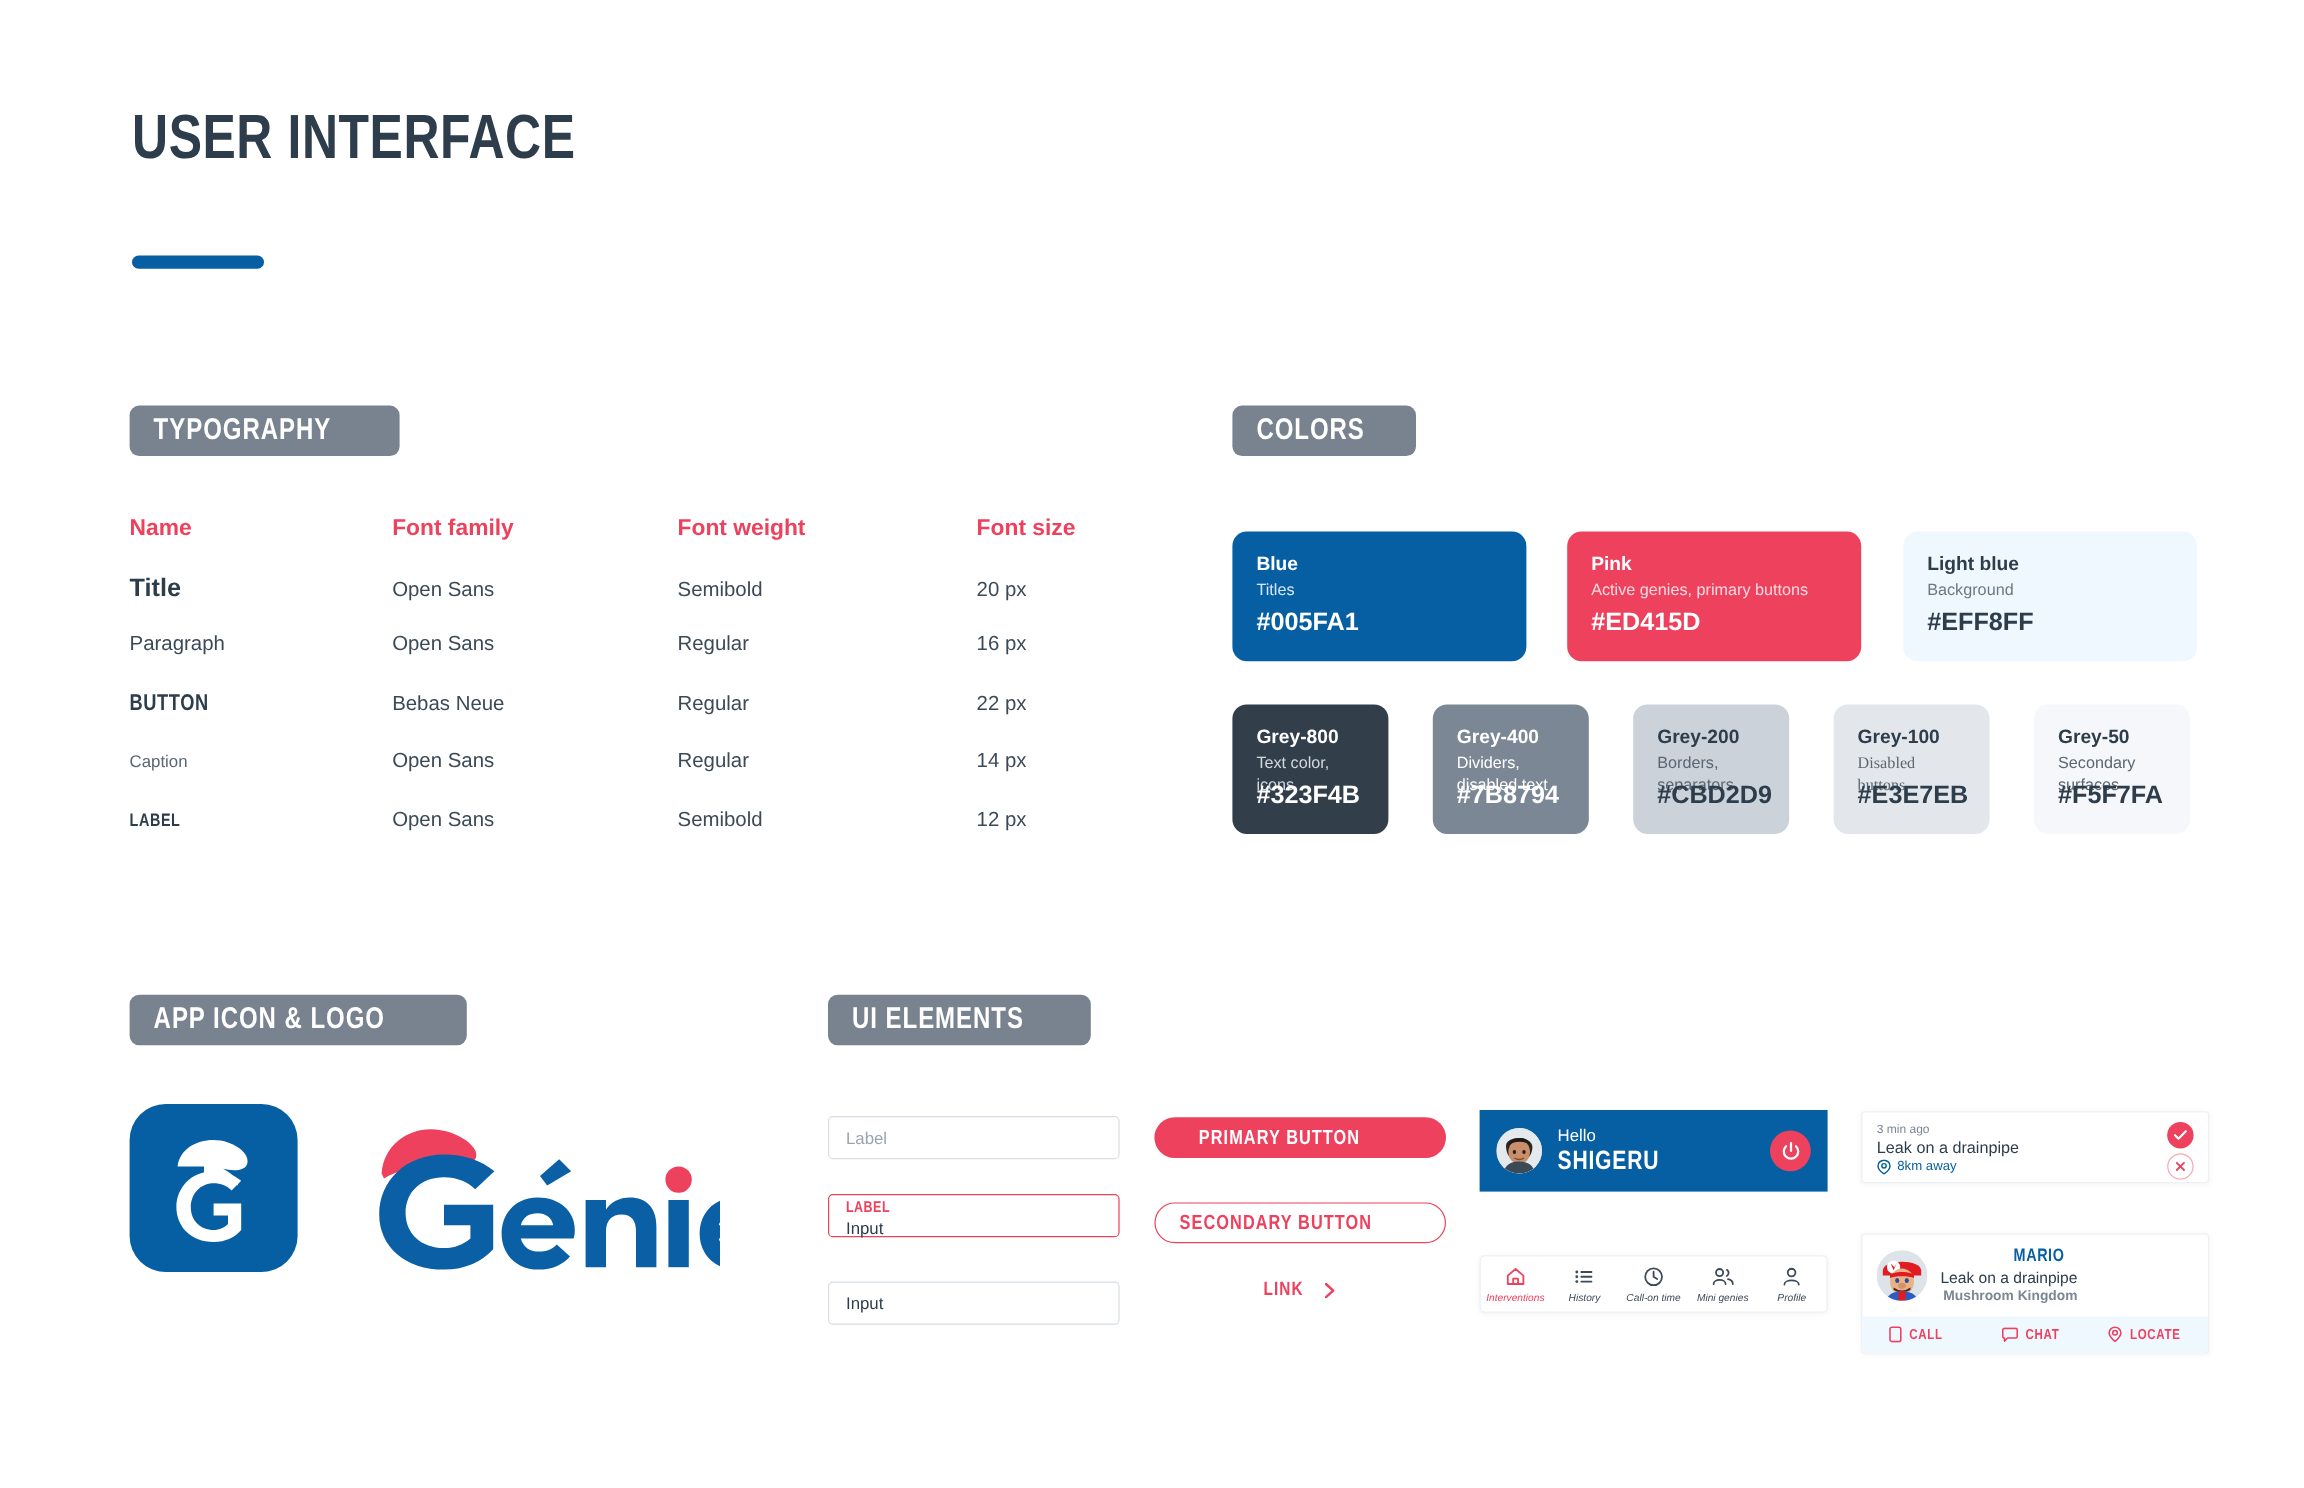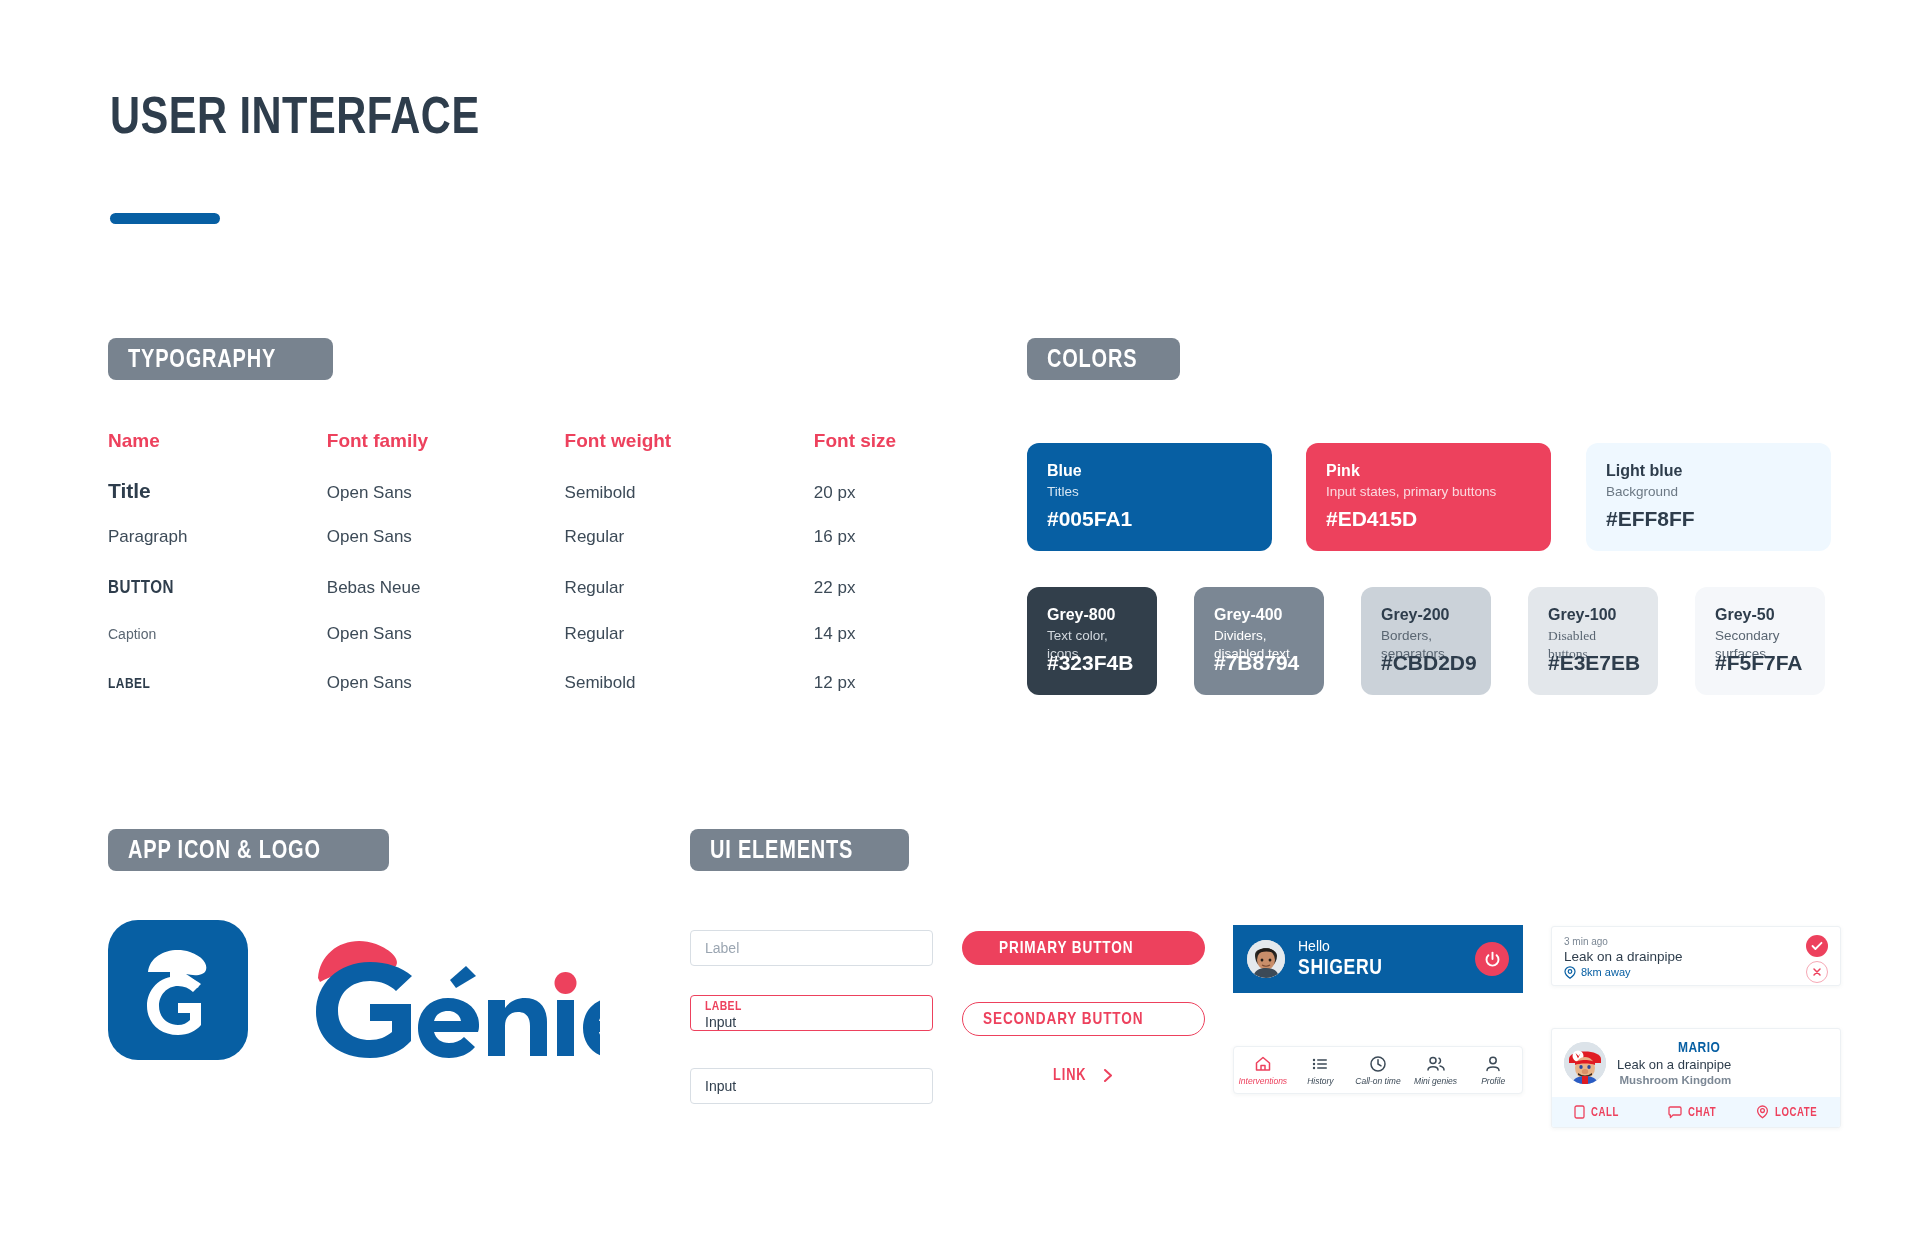--- a/index.html
+++ b/index.html
@@ -380,21 +380,21 @@
   </div>
 
   <div class="color-card big-card" id="cc-blue" style="left:1027px; top:443px; background:#075FA3; color:#ffffff;">
     <div class="cc-name">Blue</div>
     <div class="cc-use" style="color:#D6E6F3;">Titles</div>
     <div class="cc-hex">#005FA1</div>
   </div>
 
   <div class="color-card big-card" id="cc-pink" style="left:1306px; top:443px; background:#ED415D; color:#ffffff;">
     <div class="cc-name">Pink</div>
-    <div class="cc-use" style="color:#FBD9DF;">Input states, primary buttons</div>
+    <div class="cc-use" style="color:#FBD9DF;">Active genies, primary buttons</div>
     <div class="cc-hex">#ED415D</div>
   </div>
 
   <div class="color-card big-card" id="cc-lightblue" style="left:1586px; top:443px; background:#EFF8FF; color:#2E3D4C;">
     <div class="cc-name">Light blue</div>
     <div class="cc-use" style="color:#6B7884;">Background</div>
     <div class="cc-hex">#EFF8FF</div>
   </div>
 
   <div class="color-card sm-card" style="left:1027px; top:587px; background:#323F4B; color:#ffffff;">

